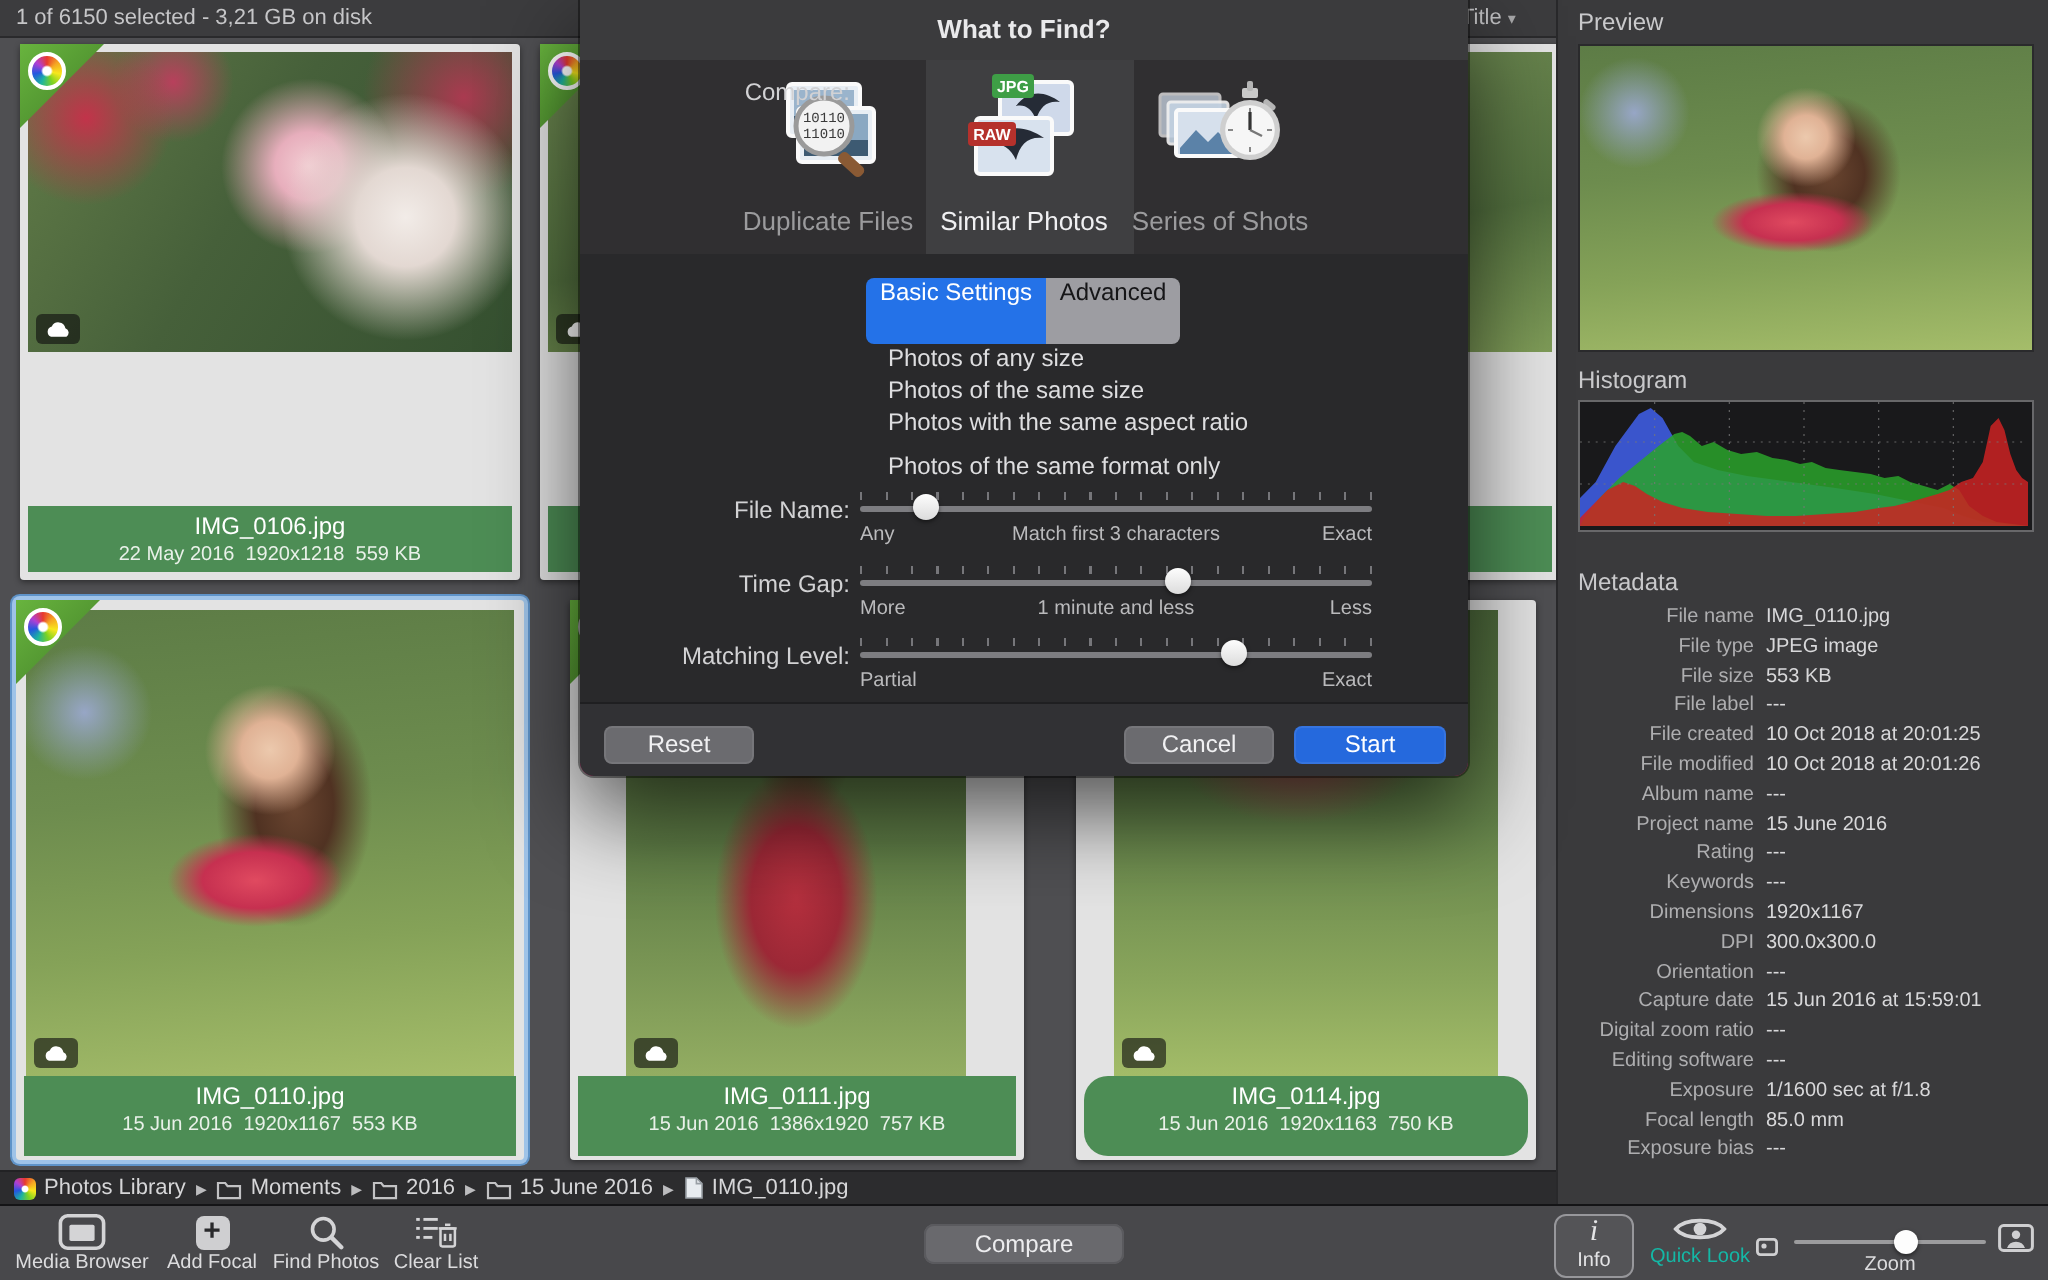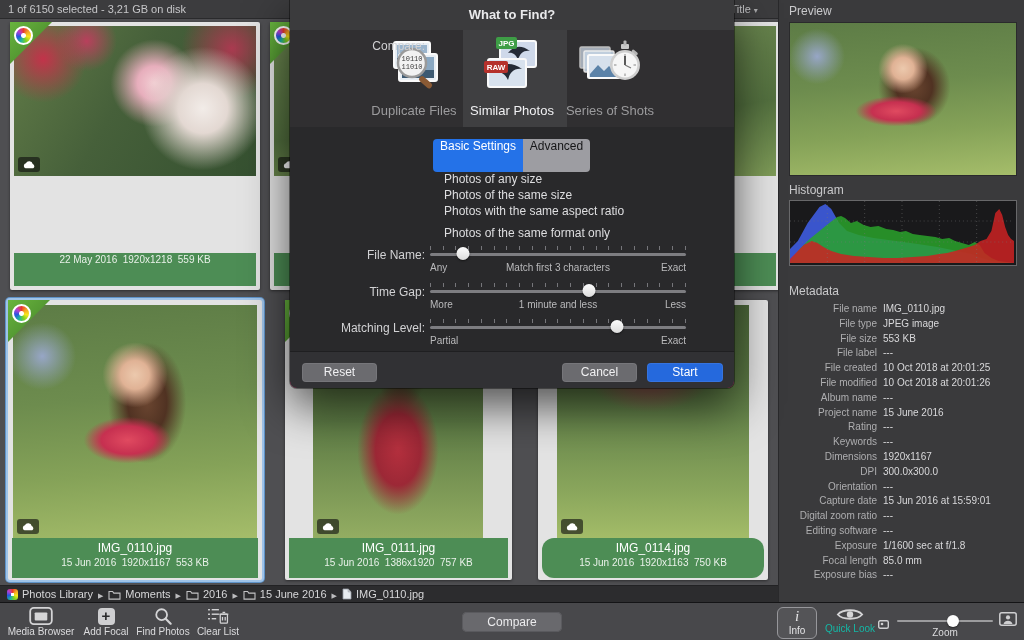--- a/index.html
+++ b/index.html
@@ -169,20 +169,21 @@
       <div class="photo img-rabbit" style="left:4px;top:4px;width:242px;height:150px;">
         <span class="cloud-badge">
           <svg viewBox="0 0 22 12" width="15" height="8">
               <path d="M5 11 A4 4 0 0 1 5.6 3.4 A5.4 5.4 0 0 1 15.8 4.6 A3.6 3.6 0 0 1 16.6 11 Z" fill="#fff"></path>
             </svg>
         </span>
       </div>
       <div class="corner-badge"></div>
       <span class="pinwheel"></span>
       <div class="caption" style="left:4px;right:4px;bottom:4px;height:33px;">
+        <div class="cap-name">IMG_0106.jpg</div>
         <div class="cap-info">22 May 2016  1920x1218  559 KB</div>
       </div>
     </div>
 
     <div class="photo-card" style="left:270px;top:4px;width:250px;height:268px;">
       <div class="photo img-green" style="left:4px;top:4px;width:242px;height:150px;">
         <span class="cloud-badge">
           <svg viewBox="0 0 22 12" width="15" height="8">
               <path d="M5 11 A4 4 0 0 1 5.6 3.4 A5.4 5.4 0 0 1 15.8 4.6 A3.6 3.6 0 0 1 16.6 11 Z" fill="#fff"></path>
             </svg>

